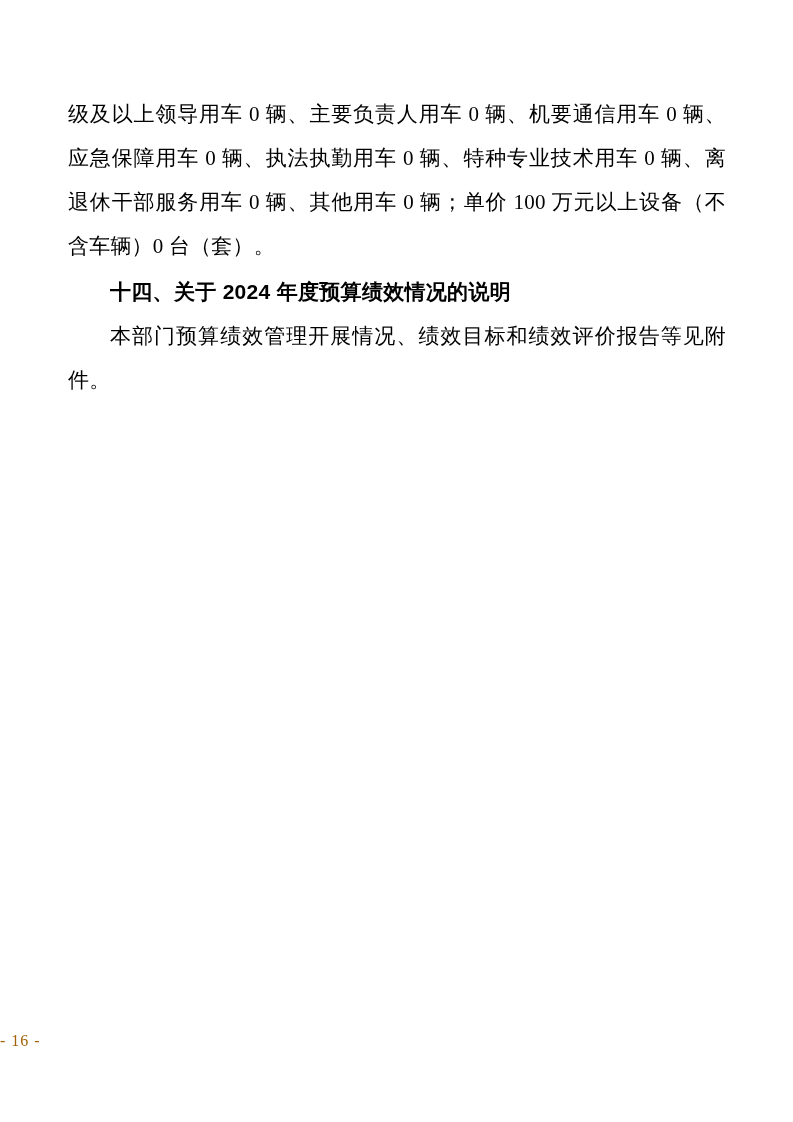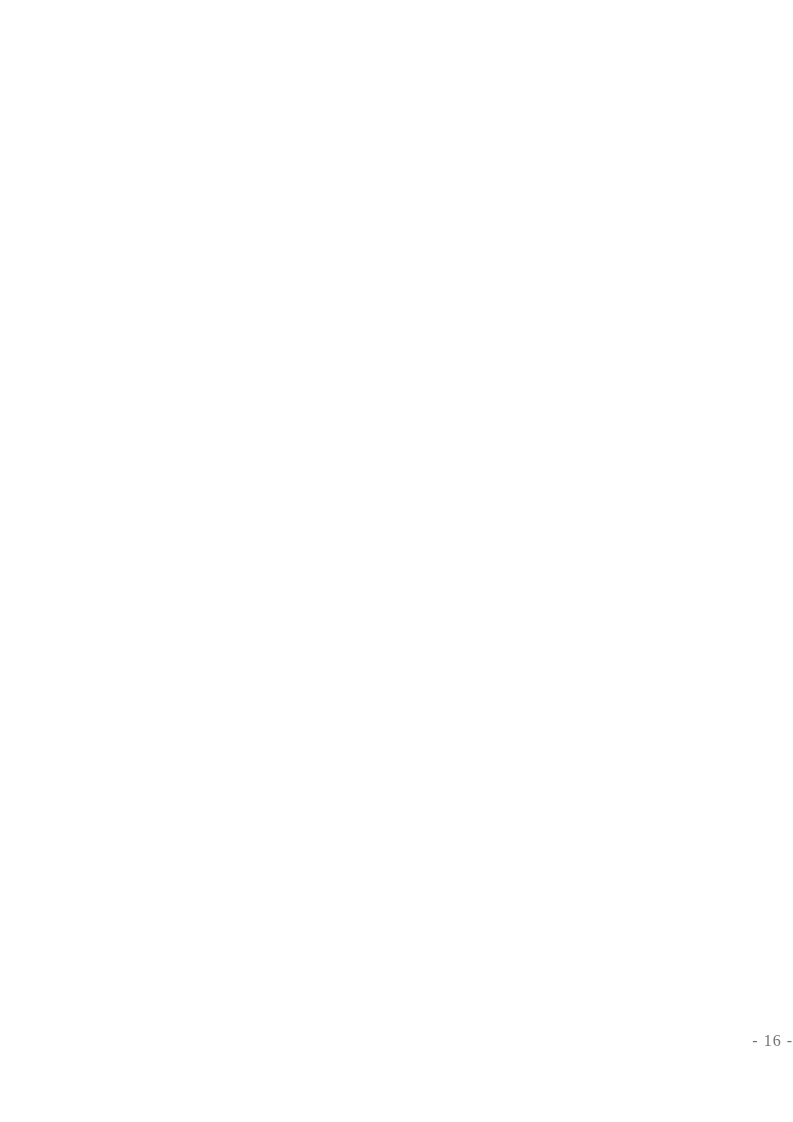--- a/index.html
+++ b/index.html
@@ -46,27 +46,38 @@
     letter-spacing: 0.3px;
   }
   .gap-sm {
     height: 2px;
   }
   .footer {
     position: absolute;
     left: 0;
     right: 0;
     top: 1032px;
-    text-align: right;
+    text-align: left;
     font-size: 16px;
     letter-spacing: 1px;
-    color: #737373;
+    color: #a16207;
   }
 </style>
 </head>
 <body>
 
 <div class="page">
 
+  <div class="content">
+
+    <p class="para">级及以上领导用车 0 辆、主要负责人用车 0 辆、机要通信用车 0 辆、应急保障用车 0 辆、执法执勤用车 0 辆、特种专业技术用车 0 辆、离退休干部服务用车 0 辆、其他用车 0 辆；单价 100 万元以上设备（不含车辆）0 台（套）。</p>
+
+    <div class="gap-sm"></div>
+
+    <h2 class="heading">十四、关于 2024 年度预算绩效情况的说明</h2>
+
+    <p class="para para-indent">本部门预算绩效管理开展情况、绩效目标和绩效评价报告等见附件。</p>
+
+  </div>
 
   <div class="footer">- 16 -</div>
 
 </div>
 
 </body></html>

